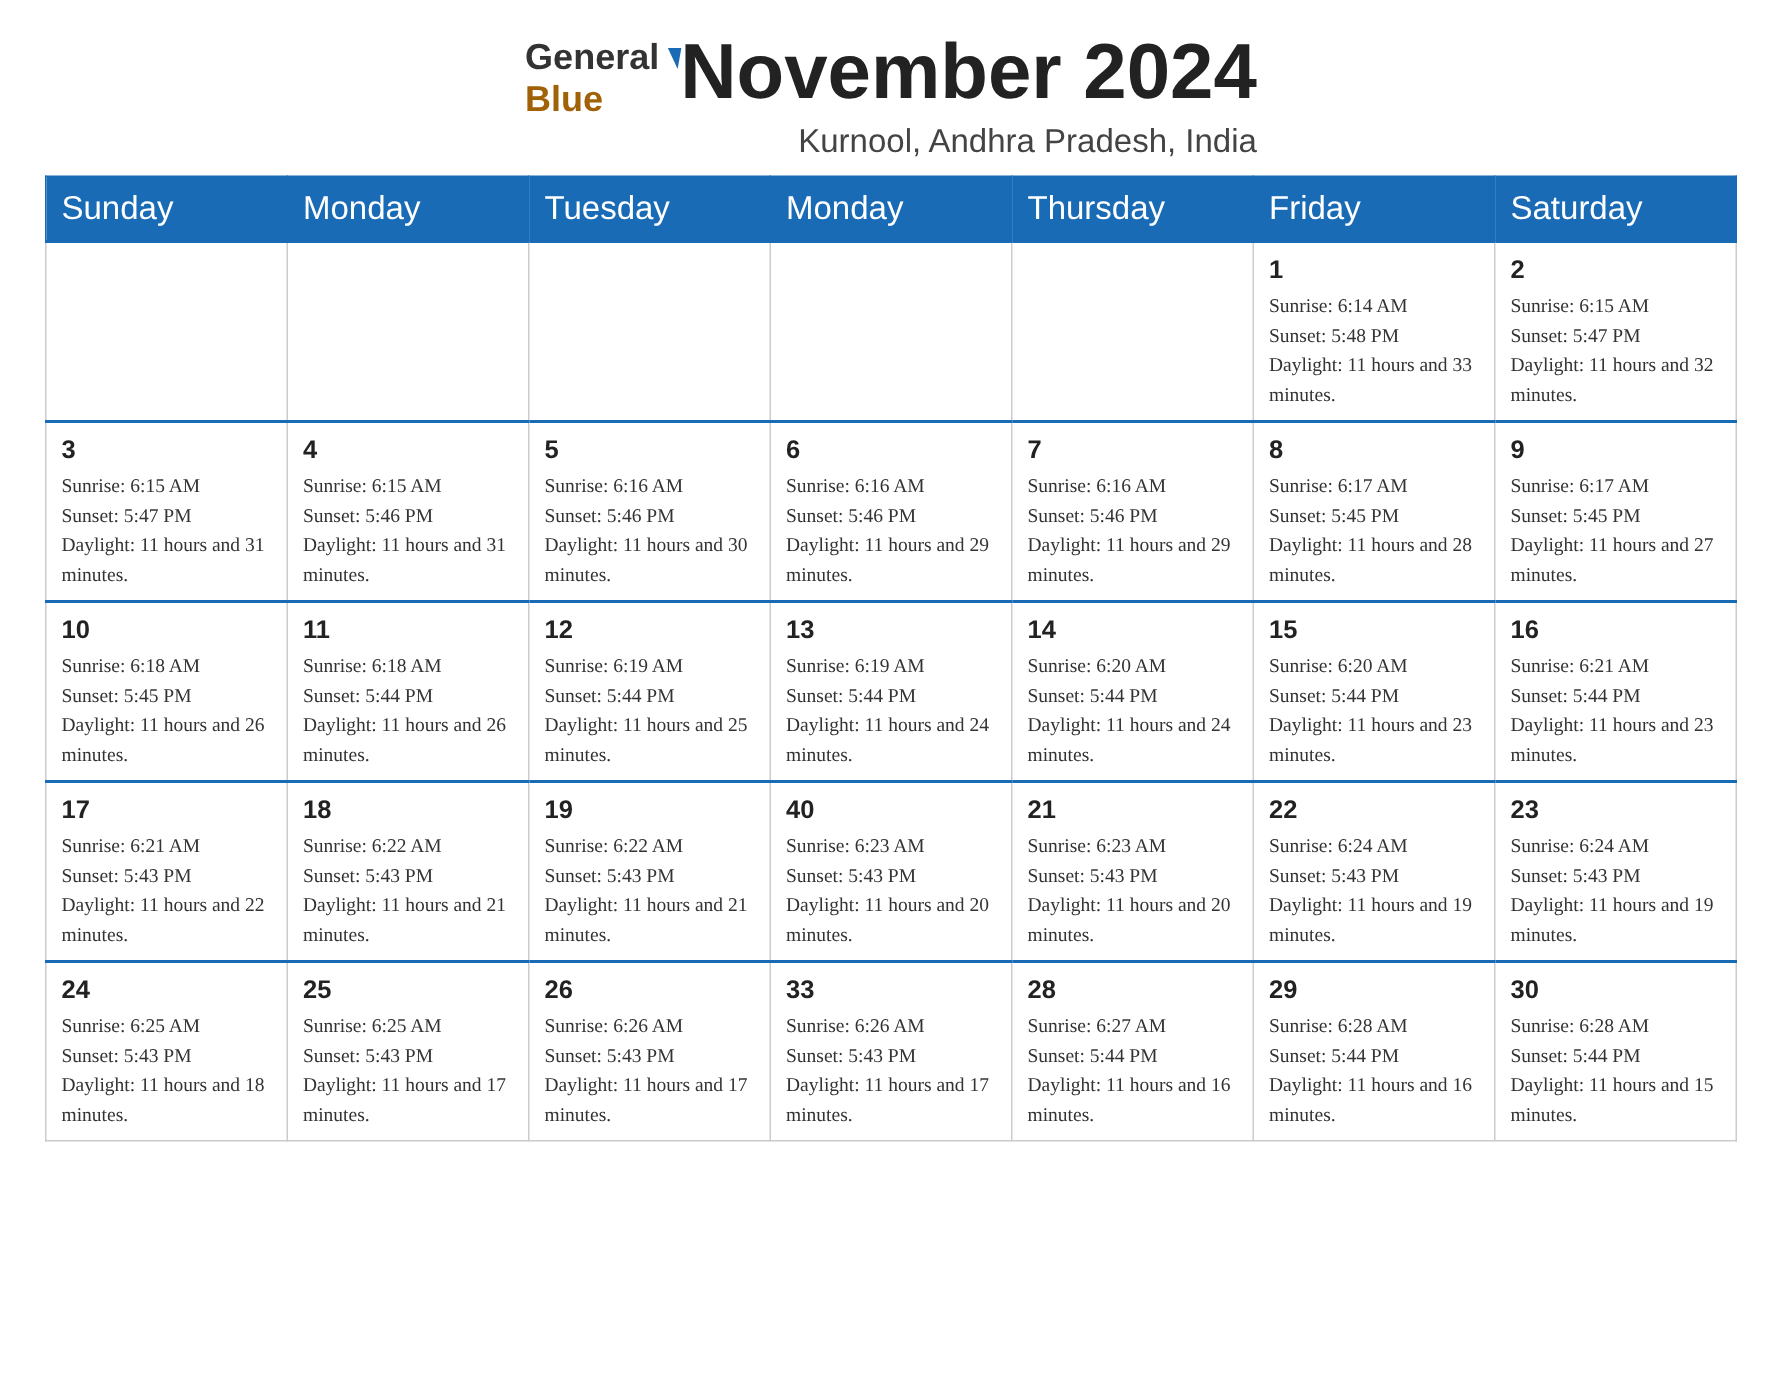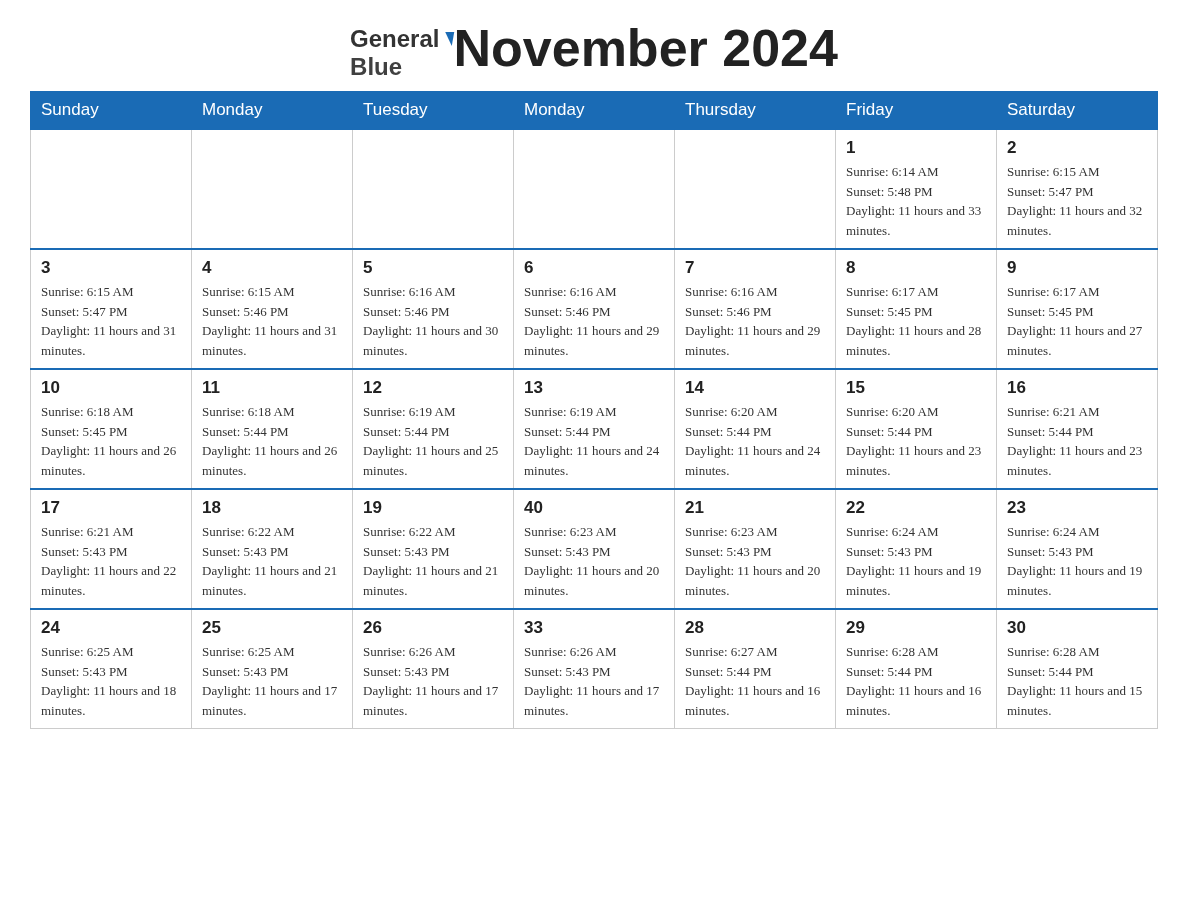--- a/index.html
+++ b/index.html
@@ -37,21 +37,21 @@
       margin-top: 4px;
     }
     .calendar {
       width: 100%;
       border-collapse: collapse;
       margin-top: 8px;
     }
     .calendar th {
       background-color: #1a6bb5;
       color: #fff;
-      font-size: 17px;
+      font-size: 22px;
       font-weight: normal;
       padding: 8px 10px;
       text-align: left;
       border: 1px solid #1a6bb5;
     }
     .calendar td {
       width: 14.28%;
       vertical-align: top;
       padding: 8px 10px;
       border: 1px solid #ccc;
@@ -83,21 +83,21 @@
       font-weight: bold;
       color: #333;
     }
     .logo-blue-row {
       display: flex;
       align-items: center;
     }
     .logo-blue-text {
       font-size: 24px;
       font-weight: bold;
-      color: #404040;
+      color: #a16207;
     }
     .arrow-icon {
       display: inline-block;
       width: 0;
       height: 0;
       border-left: 9px solid transparent;
       border-right: 0px solid transparent;
       border-top: 14px solid #1a6bb5;
       margin-left: 3px;
       transform: skewX(-10deg);
@@ -111,20 +111,21 @@
     <div class="logo-wrapper">
       <span class="logo-general">General</span>
       <span class="arrow-icon"></span>
     </div>
     <div class="logo-blue-row">
       <span class="logo-blue-text">Blue</span>
     </div>
   </div>
   <div class="title-block">
     <div class="month-title">November 2024</div>
+    <div class="location-title">Kurnool, Andhra Pradesh, India</div>
   </div>
 </div>
 
 <table class="calendar">
   <thead>
     <tr>
     <th>Sunday</th>
         <th>Monday</th>
         <th>Tuesday</th>
         <th>Monday</th>

